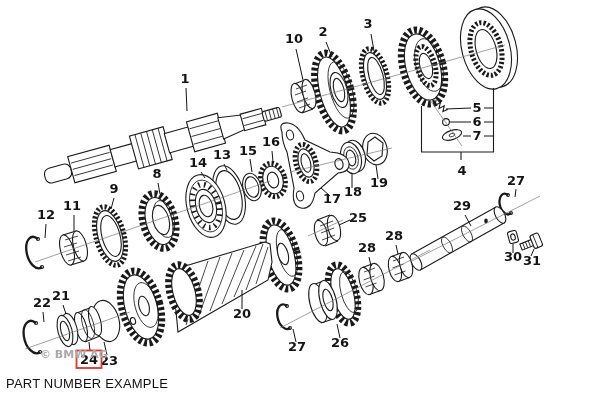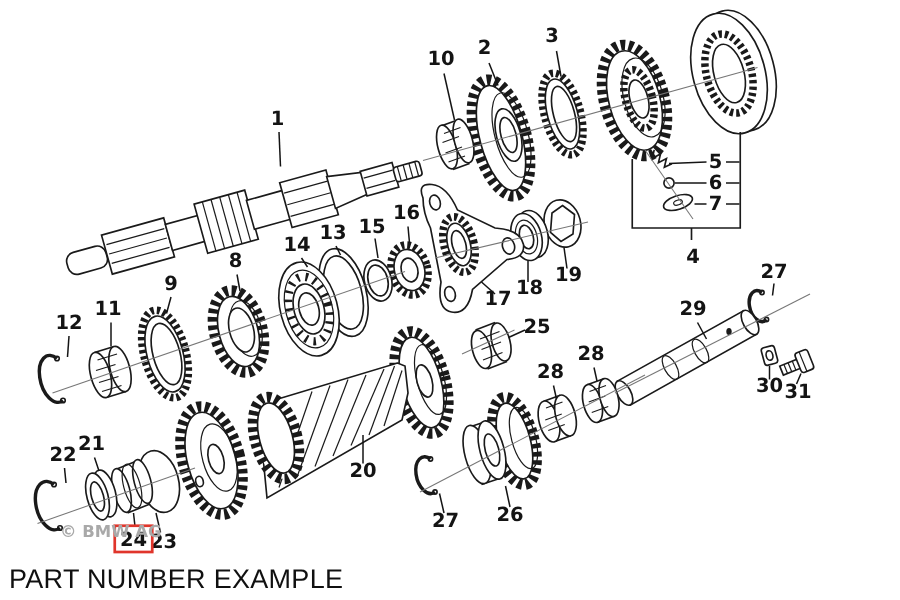--- a/index.html
+++ b/index.html
@@ -1,19 +1,19 @@
 <!DOCTYPE html>
 <html><head>
 <meta charset="utf-8">
 <style>
   html,body{margin:0;padding:0}
   body{width:600px;height:400px;background:#fff;position:relative;overflow:hidden;
        font-family:"Liberation Sans",sans-serif}
   svg{position:absolute;left:0;top:0}
-  .caption{position:absolute;left:6px;top:376px;font-size:18px;color:#101010;
+  .caption{position:absolute;left:6px;top:376px;font-size:13px;color:#101010;
            letter-spacing:.2px;white-space:nowrap}
   
   .w{fill:#fff;stroke:#1a1a1a;stroke-width:1.1}
   .n{fill:none;stroke:#1a1a1a;stroke-width:1.1}
   .th{fill:none;stroke:#1a1a1a;stroke-width:.8}
   .t{fill:#fff;stroke:#1a1a1a;stroke-width:7;stroke-dasharray:3 2.4}
   .s{fill:#fff;stroke:#1a1a1a;stroke-width:5;stroke-dasharray:2.2 2}
   .b{fill:none;stroke:#1a1a1a;stroke-width:5.5;stroke-dasharray:1.6 4.2}
   .c2{fill:none;stroke:#1a1a1a;stroke-width:2.3}
   .cl{fill:none;stroke:#777;stroke-width:.7}

